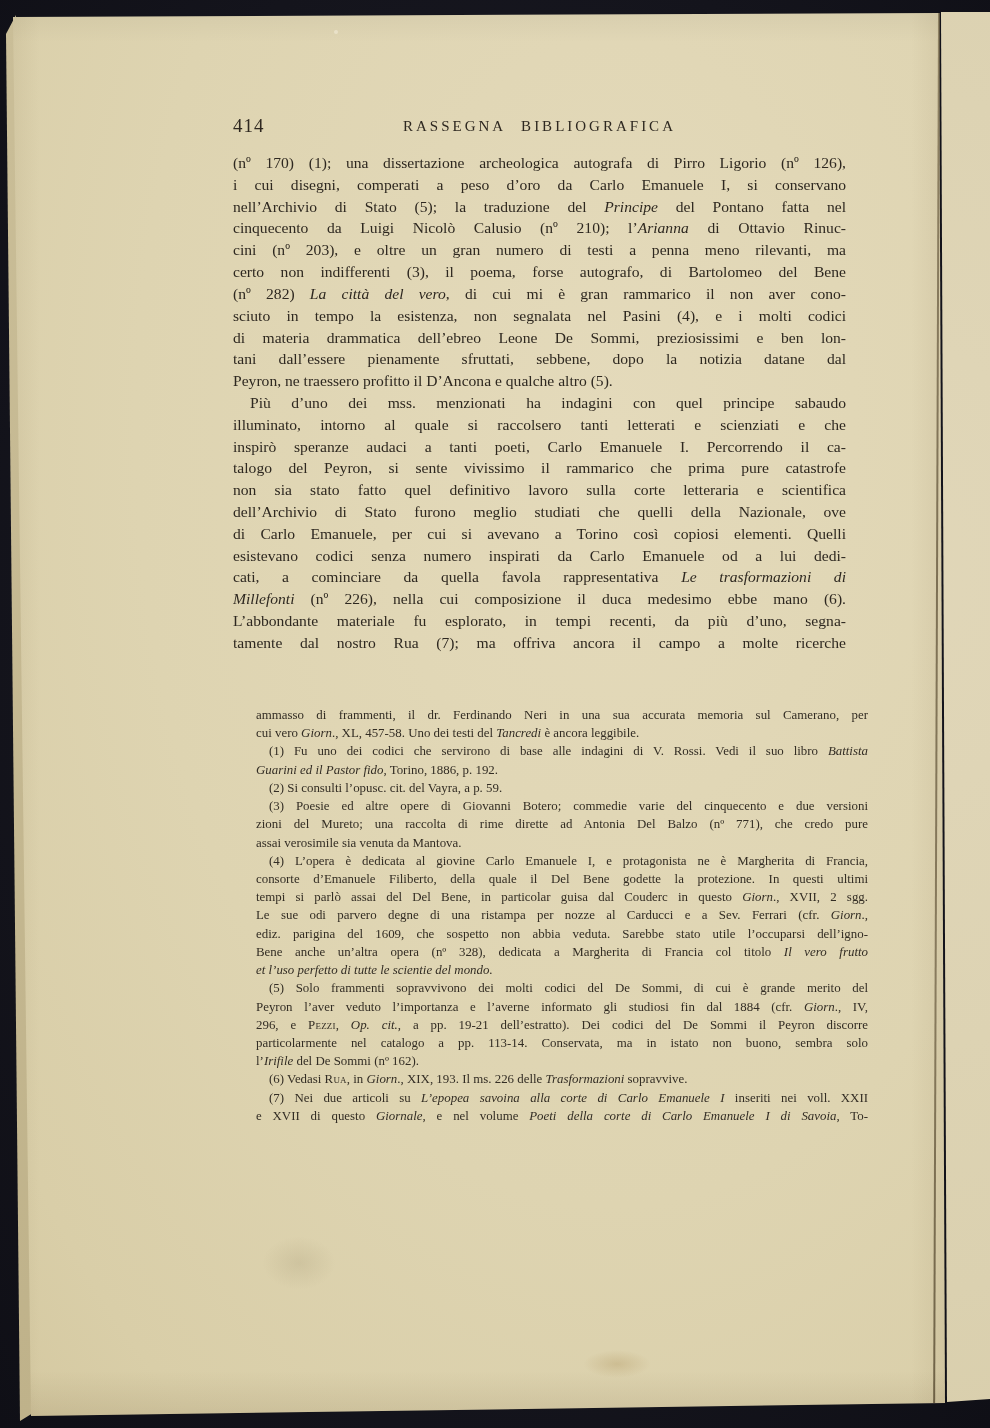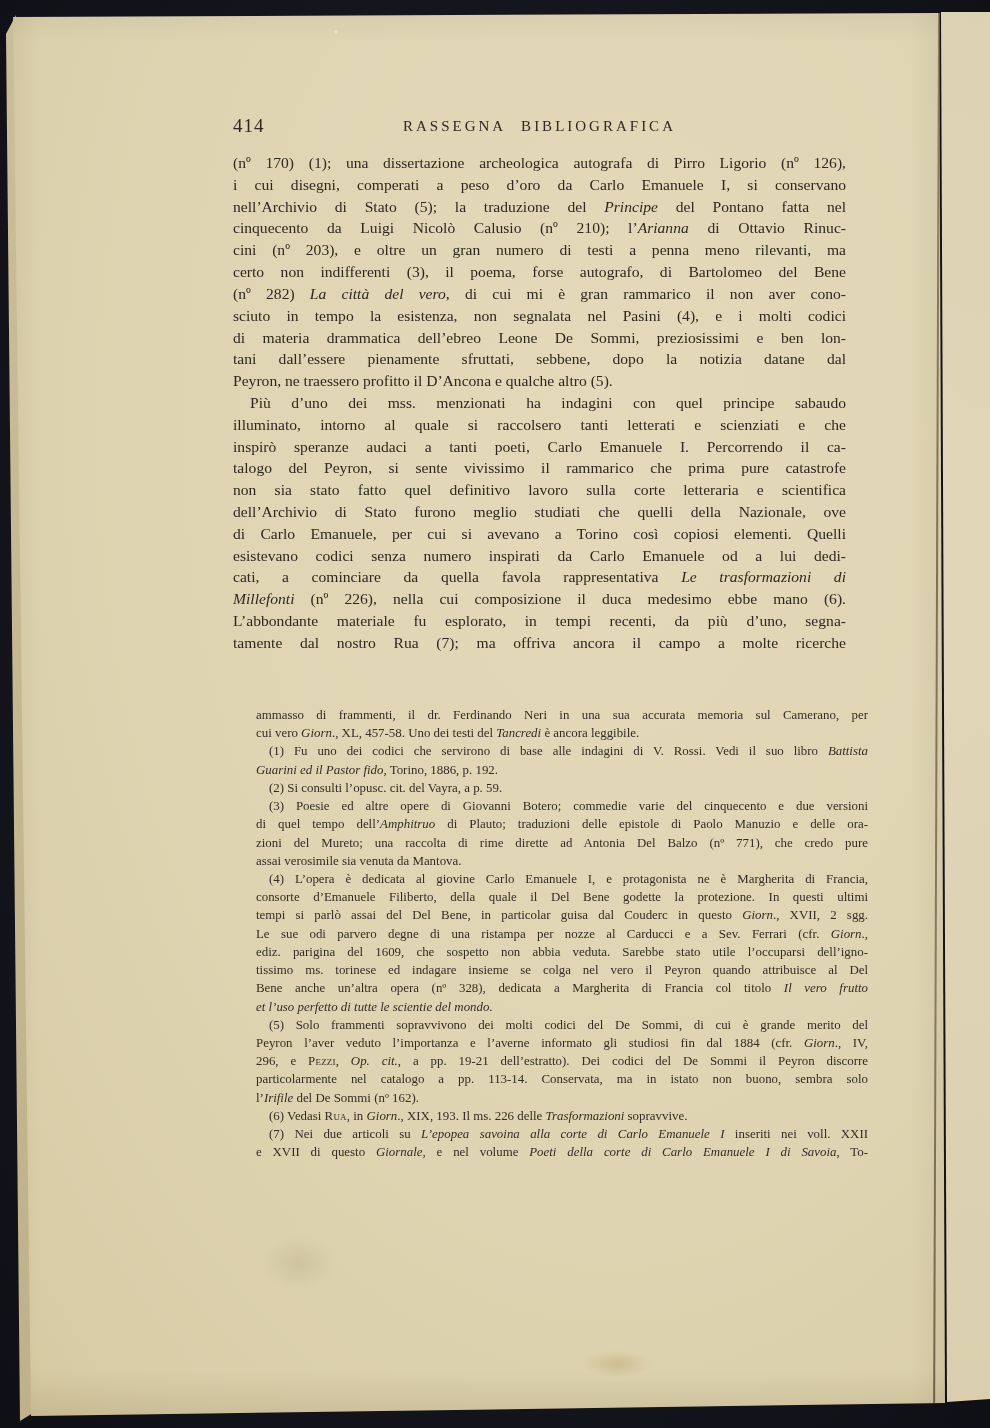--- a/index.html
+++ b/index.html
@@ -101,29 +101,27 @@
       <div class="line j"><span>L’abbondante materiale fu esplorato, in tempi recenti, da più d’uno, segna-</span></div>
       <div class="line j"><span>tamente dal nostro Rua (7); ma offriva ancora il campo a molte ricerche</span></div>
     </div>
   <div id="footnote-lines" class="footblock">
       <div class="line j"><span>ammasso di frammenti, il dr. Ferdinando Neri in una sua accurata memoria sul Camerano, per</span></div>
       <div class="line"><span>cui vero </span><span class="it">Giorn</span><span>., XL, 457-58. Uno dei testi del </span><span class="it">Tancredi</span><span> è ancora leggibile.</span></div>
       <div class="line j ind"><span>(1) Fu uno dei codici che servirono di base alle indagini di V. Rossi. Vedi il suo libro </span><span class="it">Battista</span></div>
       <div class="line"><span class="it">Guarini ed il Pastor fido</span><span>, Torino, 1886, p. 192.</span></div>
       <div class="line ind"><span>(2) Si consulti l’opusc. cit. del Vayra, a p. 59.</span></div>
       <div class="line j ind"><span>(3) Poesie ed altre opere di Giovanni Botero; commedie varie del cinquecento e due versioni</span></div>
-      <div class="line j"><span>di quel tempo dell’</span><span class="it">Amphitruo</span><span> di Plauto; traduzioni delle epistole di Paolo Manuzio e delle ora-</span></div>
       <div class="line j"><span>zioni del Mureto; una raccolta di rime dirette ad Antonia Del Balzo (nº 771), che credo pure</span></div>
       <div class="line"><span>assai verosimile sia venuta da Mantova.</span></div>
       <div class="line j ind"><span>(4) L’opera è dedicata al giovine Carlo Emanuele I, e protagonista ne è Margherita di Francia,</span></div>
       <div class="line j"><span>consorte d’Emanuele Filiberto, della quale il Del Bene godette la protezione. In questi ultimi</span></div>
       <div class="line j"><span>tempi si parlò assai del Del Bene, in particolar guisa dal Couderc in questo </span><span class="it">Giorn</span><span>., XVII, 2 sgg.</span></div>
       <div class="line j"><span>Le sue odi parvero degne di una ristampa per nozze al Carducci e a Sev. Ferrari (cfr. </span><span class="it">Giorn</span><span>.,</span></div>
       <div class="line j"><span>ediz. parigina del 1609, che sospetto non abbia veduta. Sarebbe stato utile l’occuparsi dell’igno-</span></div>
-      <div class="line j"><span>tissimo ms. torinese ed indagare insieme se colga nel vero il Peyron quando attribuisce al Del</span></div>
       <div class="line j"><span>Bene anche un’altra opera (nº 328), dedicata a Margherita di Francia col titolo </span><span class="it">Il vero frutto</span></div>
       <div class="line"><span class="it">et l’uso perfetto di tutte le scientie del mondo.</span></div>
       <div class="line j ind"><span>(5) Solo frammenti sopravvivono dei molti codici del De Sommi, di cui è grande merito del</span></div>
       <div class="line j"><span>Peyron l’aver veduto l’importanza e l’averne informato gli studiosi fin dal 1884 (cfr. </span><span class="it">Giorn</span><span>., IV,</span></div>
       <div class="line j"><span>296, e </span><span class="sc">Pezzi</span><span>, </span><span class="it">Op. cit.</span><span>, a pp. 19-21 dell’estratto). Dei codici del De Sommi il Peyron discorre</span></div>
       <div class="line j"><span>particolarmente nel catalogo a pp. 113-14. Conservata, ma in istato non buono, sembra solo</span></div>
       <div class="line"><span>l’</span><span class="it">Irifile</span><span> del De Sommi (nº 162).</span></div>
       <div class="line ind"><span>(6) Vedasi </span><span class="sc">Rua</span><span>, in </span><span class="it">Giorn</span><span>., XIX, 193. Il ms. 226 delle </span><span class="it">Trasformazioni</span><span> sopravvive.</span></div>
       <div class="line j ind"><span>(7) Nei due articoli su </span><span class="it">L’epopea savoina alla corte di Carlo Emanuele I</span><span> inseriti nei voll. XXII</span></div>
       <div class="line j"><span>e XVII di questo </span><span class="it">Giornale</span><span>, e nel volume </span><span class="it">Poeti della corte di Carlo Emanuele I di Savoia</span><span>, To-</span></div>

